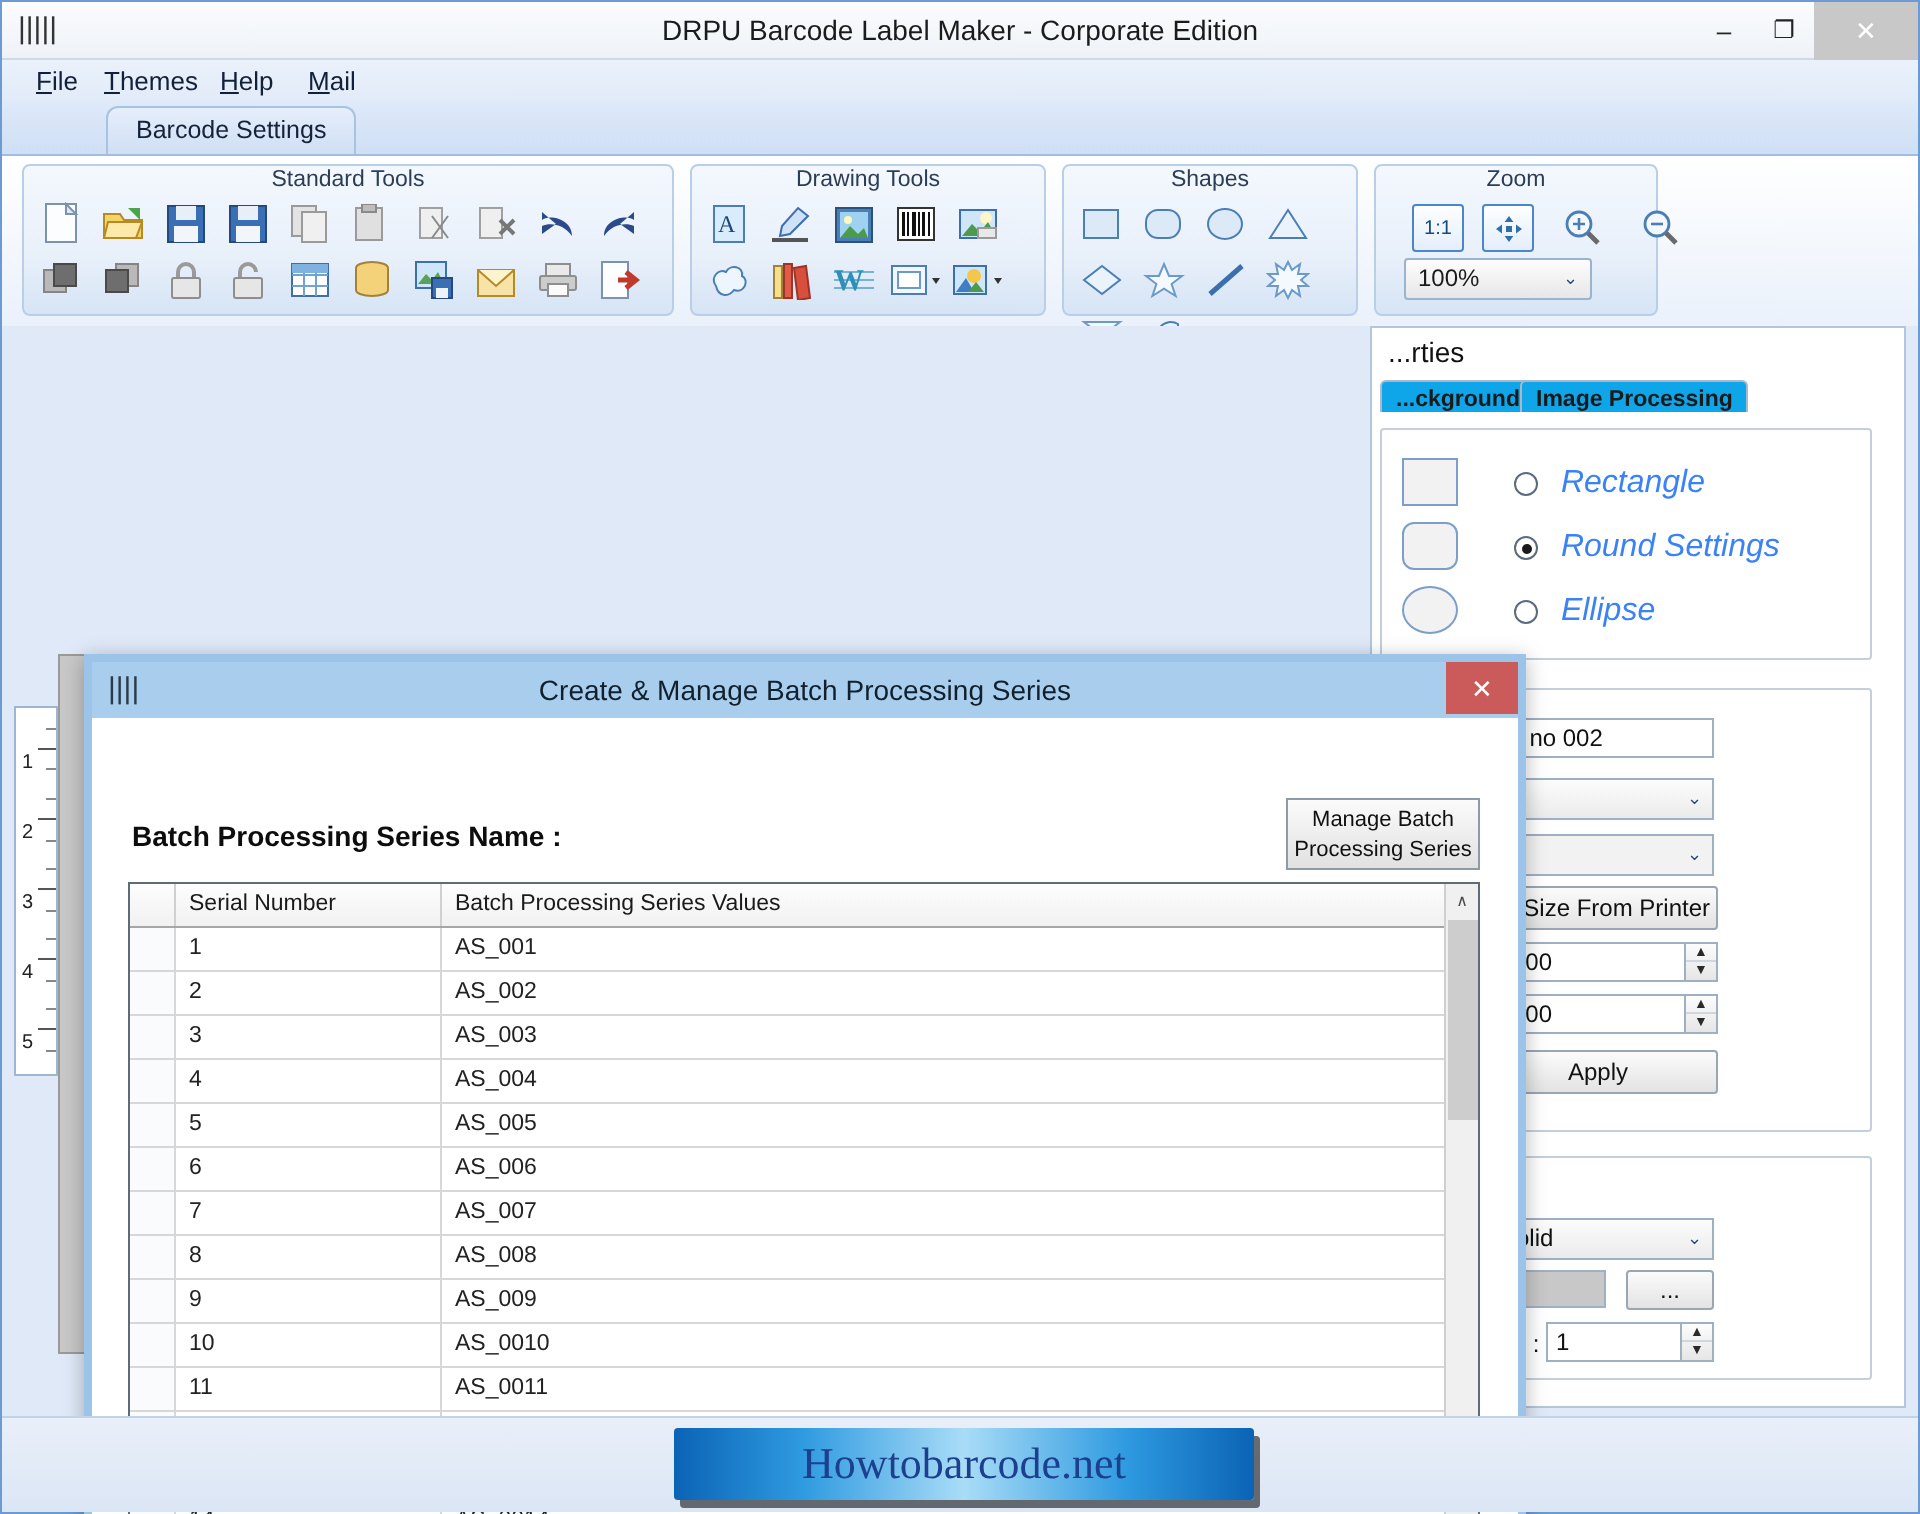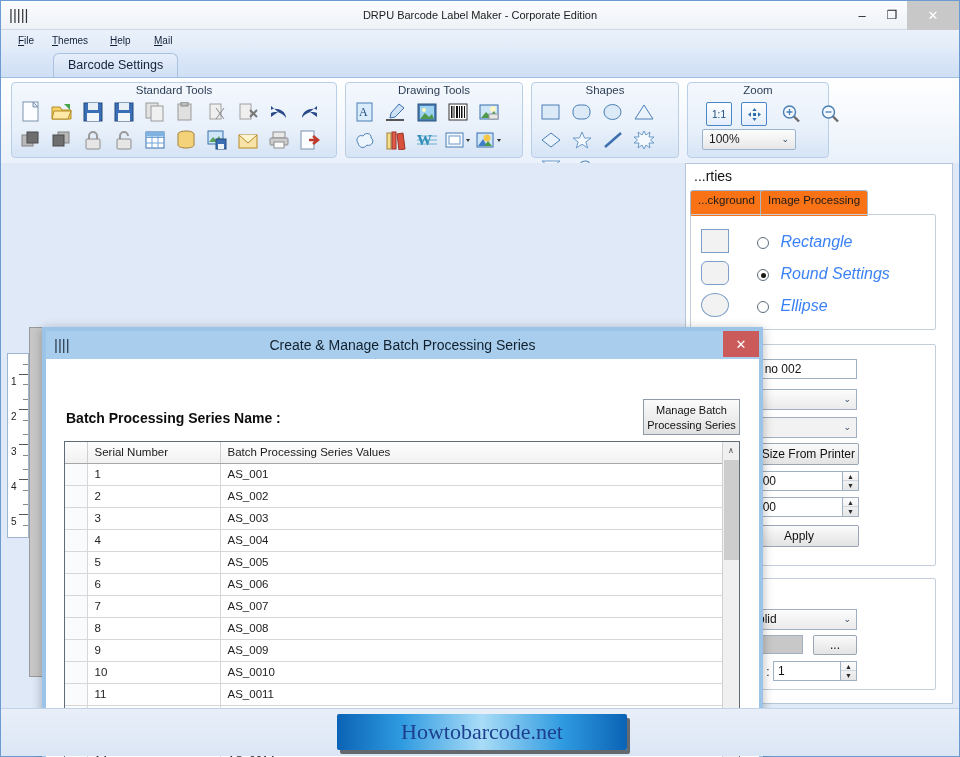--- a/index.html
+++ b/index.html
@@ -22,40 +22,40 @@
     background:linear-gradient(#fbfcfe,#eef2f7);
     border-bottom:1px solid #cfd9e6;
   }
   .tb-icon {
     position:absolute; left:8px; top:6px; width:18px; height:16px;
     letter-spacing:0px; font-size:15px; color:#333; line-height:16px;
   }
   .tb-title {
     position:absolute; left:0; top:0; width:958px; height:29px;
     line-height:29px; text-align:center;
-    font-size:11px; color:#1b1b1b;
+    font-size:14px; color:#1b1b1b;
   }
   .tb-btns { position:absolute; right:0; top:0; height:29px; display:flex; }
   .tb-btn {
     width:30px; height:29px; line-height:29px; text-align:center;
     font-size:13px; color:#222; cursor:default;
   }
   .tb-btn.max { font-size:12px; }
   .tb-btn.close {
     width:52px; background:#c8c8c8; color:#fff; font-size:13px;
   }
 
   
   .menubar {
     position:absolute; left:0; top:29px; width:958px; height:20px;
     background:linear-gradient(#eaf1fb,#e2ebf8);
   }
   .menu-item {
     position:absolute; top:2px; height:17px; line-height:17px;
-    font-size:10px; color:#12213a; padding:0 5px; cursor:default;
+    font-size:13px; color:#12213a; padding:0 5px; cursor:default;
   }
   .menu-item u { text-decoration:underline; }
 
   
   .tabstrip {
     position:absolute; left:0; top:49px; width:958px; height:27px;
     background:linear-gradient(#dfeafa,#cfdff4);
   }
   .tab {
     position:absolute; bottom:0; height:24px; line-height:23px;
@@ -139,24 +139,25 @@
 
   
   .props {
     position:absolute; left:684px; top:0px; width:268px; height:541px;
     background:#ffffff; border:1px solid #b5c6d8;
   }
   .props-title {
     position:absolute; left:8px; top:4px; font-size:14px; color:#111;
   }
   .ptab {
-    position:absolute; top:26px; height:26px; line-height:18px;
+    position:absolute; top:26px; height:16px; line-height:18px;
     padding:0 7px; font-size:11.5px; color:#1a1a1a;
-    border:1px solid #a9b9cb; background:#f97316; border-bottom:none;
+    border:1px solid #a9b9cb; background:#0ea5e9; border-bottom:none;
     border-radius:3px 3px 0 0;
+    font-weight:bold;
   }
   .fieldset {
     position:absolute; border:1px solid #c4cfdb; border-radius:2px;
   }
   .fs-legend {
     position:absolute; top:-8px; left:8px; background:#fff;
     padding:0 4px; font-size:11.5px; color:#1a1a1a;
   }
   .shape-prev {
     position:absolute; width:28px; height:24px;

